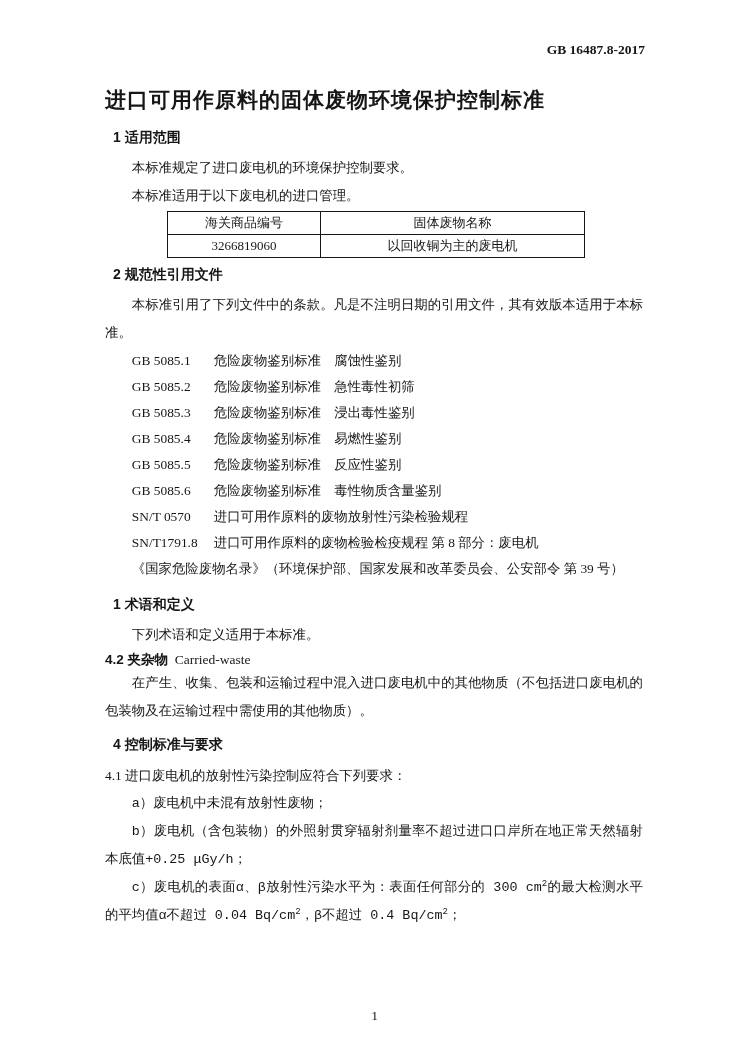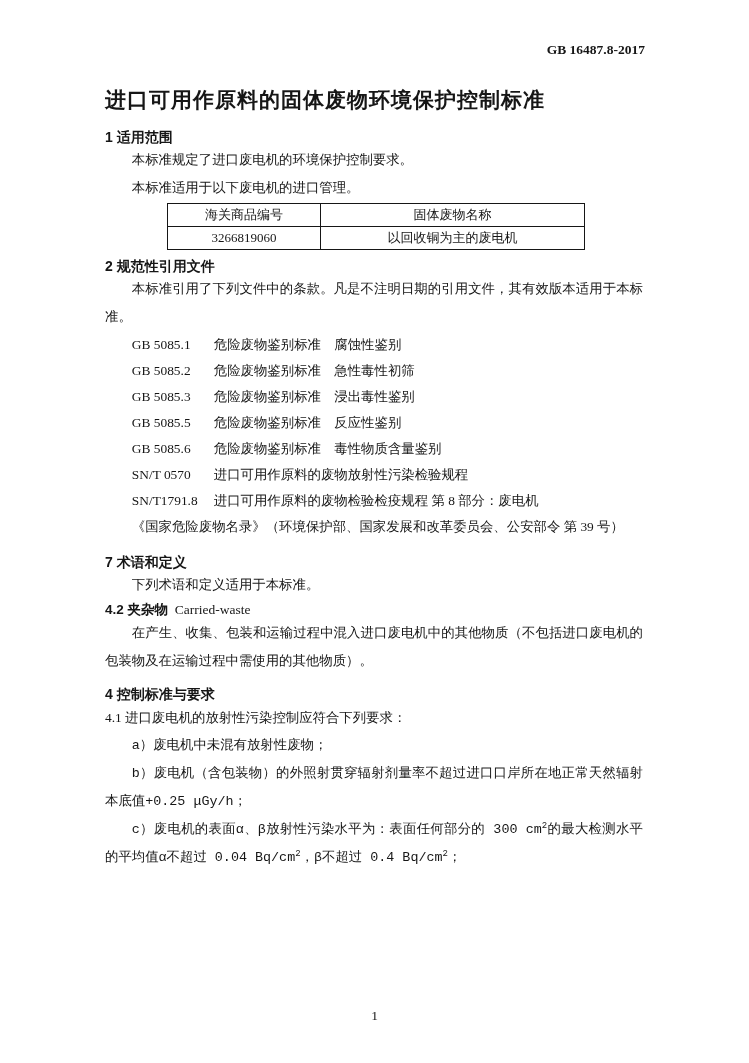--- a/index.html
+++ b/index.html
@@ -31,21 +31,21 @@
   }
   .doc-subtitle {
     margin-top:14px;
     font-family:"Liberation Sans", sans-serif;
     font-weight:bold; font-size:20px; line-height:28px;
     text-align:center; letter-spacing:1px;
   }
   .sec-heading {
     font-family:"Liberation Sans", sans-serif;
     font-weight:bold; font-size:14px; line-height:20px;
-    margin:0;
+    margin:8px;
   }
   .mt13 { margin-top:13px; }
   .mt12 { margin-top:12px; }
   .mt8  { margin-top:8px; }
   .mt6  { margin-top:6px; }
   .mt3  { margin-top:3px; }
   .body-p {
     margin:0;
     font-size:13.4px; line-height:28px;
     text-align:justify;
@@ -116,28 +116,29 @@
       </tbody>
     </table>
 
     <h2 class="sec-heading mt6">2 规范性引用文件</h2>
     <p class="body-p indent mt6">本标准引用了下列文件中的条款。凡是不注明日期的引用文件，其有效版本适用于本标准。</p>
 
     <div class="ref-list">
       <div class="ref-line"><span class="ref-code">GB 5085.1</span><span>危险废物鉴别标准　腐蚀性鉴别</span></div>
       <div class="ref-line"><span class="ref-code">GB 5085.2</span><span>危险废物鉴别标准　急性毒性初筛</span></div>
       <div class="ref-line"><span class="ref-code">GB 5085.3</span><span>危险废物鉴别标准　浸出毒性鉴别</span></div>
+      <div class="ref-line"><span class="ref-code">GB 5085.4</span><span>危险废物鉴别标准　易燃性鉴别</span></div>
       <div class="ref-line"><span class="ref-code">GB 5085.5</span><span>危险废物鉴别标准　反应性鉴别</span></div>
       <div class="ref-line"><span class="ref-code">GB 5085.6</span><span>危险废物鉴别标准　毒性物质含量鉴别</span></div>
       <div class="ref-line"><span class="ref-code">SN/T 0570</span><span>进口可用作原料的废物放射性污染检验规程</span></div>
       <div class="ref-line"><span class="ref-code">SN/T1791.8</span><span>进口可用作原料的废物检验检疫规程 第 8 部分：废电机</span></div>
       <div class="ref-line">《国家危险废物名录》（环境保护部、国家发展和改革委员会、公安部令 第 39 号）</div>
     </div>
 
-    <h2 class="sec-heading mt12">7 术语和定义</h2>
+    <h2 class="sec-heading mt12">1 术语和定义</h2>
     <p class="body-p indent mt8">下列术语和定义适用于本标准。</p>
     <h3 class="sub-heading mt3"><span class="zh">4.2 夹杂物</span>&nbsp;&nbsp;<span class="en">Carried-waste</span></h3>
     <p class="body-p indent mt3">在产生、收集、包装和运输过程中混入进口废电机中的其他物质（不包括进口废电机的包装物及在运输过程中需使用的其他物质）。</p>
 
     <h2 class="sec-heading mt8">4 控制标准与要求</h2>
     <p class="body-p mt8">4.1 进口废电机的放射性污染控制应符合下列要求：</p>
     <p class="body-p indent">a）废电机中未混有放射性废物；</p>
     <p class="body-p indent">b）废电机（含包装物）的外照射贯穿辐射剂量率不超过进口口岸所在地正常天然辐射本底值+0.25 μGy/h；</p>
     <p class="body-p indent"><span>c）废电机的表面α、β放射性污染水平为：表面任何部分的 300 cm</span><sup>2</sup><span>的最大检测水平的平均值α不超过 0.04 Bq/cm</span><sup>2</sup><span>，β不超过 0.4 Bq/cm</span><sup>2</sup><span>；</span></p>
 

